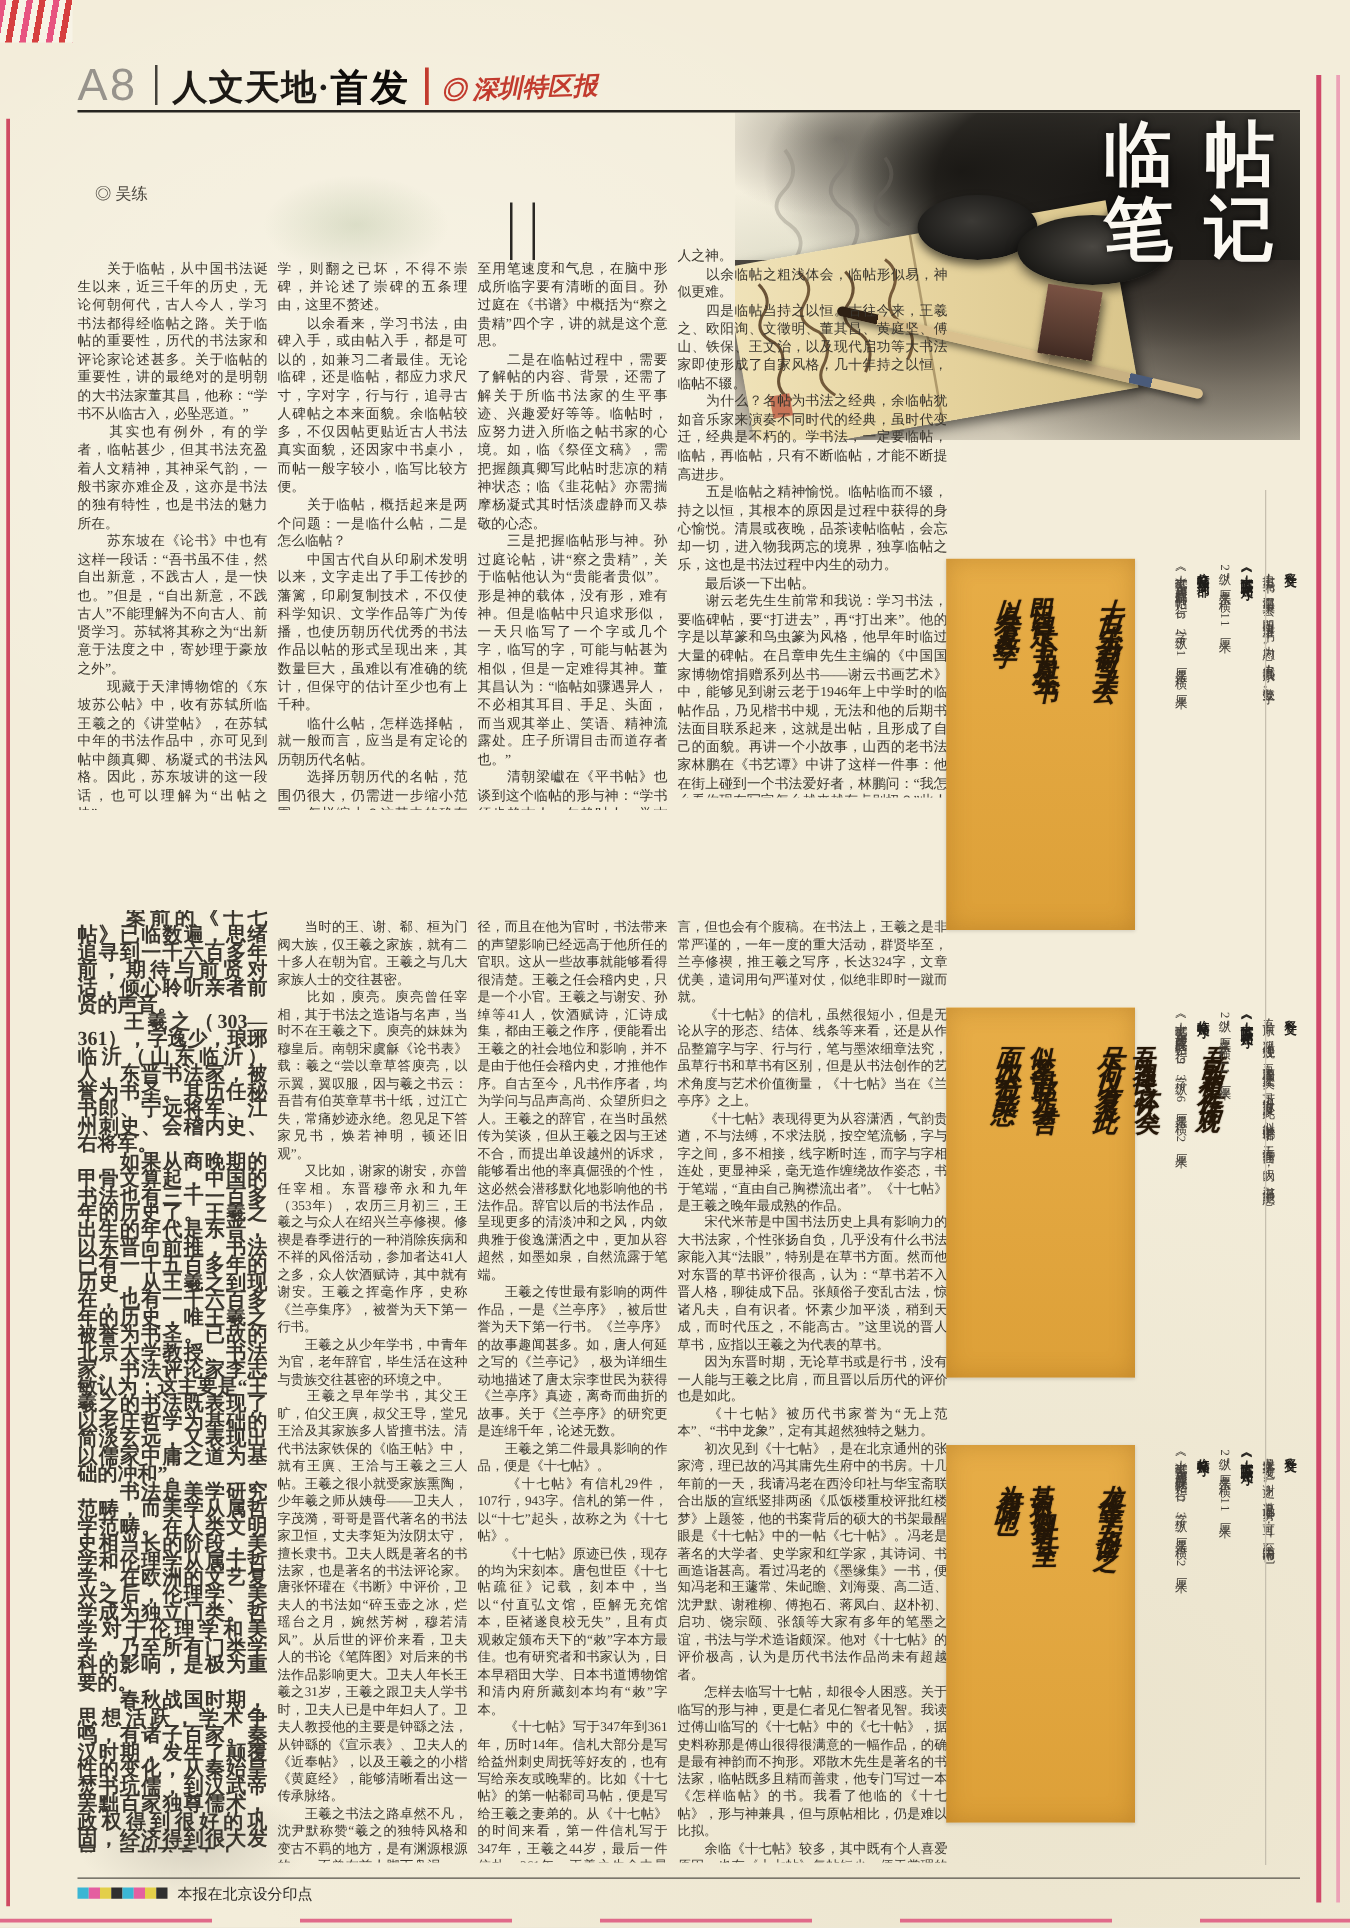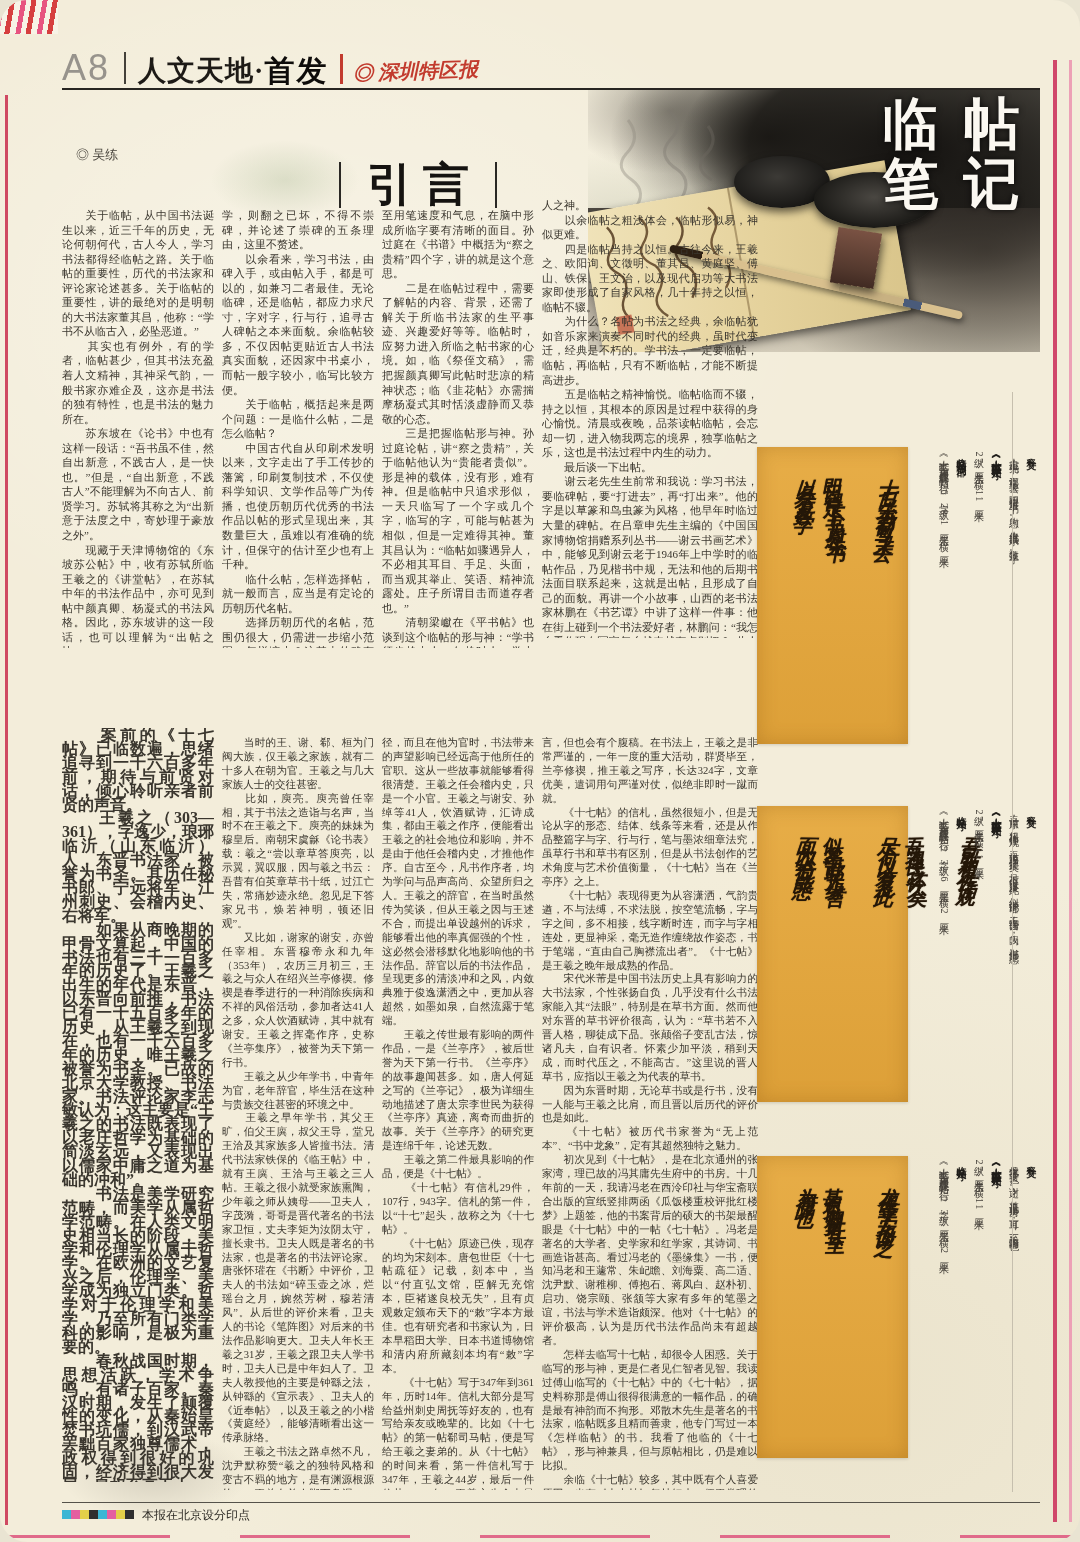--- a/index.html
+++ b/index.html
@@ -1,21 +1,21 @@
 <!DOCTYPE html>
 <html><head>
 <meta charset="utf-8">
 <style>
   html,body{margin:0;padding:0;background:#e9e4d2;}
   .page{position:relative;width:1080px;height:1542px;margin:0 auto;overflow:hidden;
     background:
       radial-gradient(ellipse 700px 500px at 30% 20%, rgba(255,255,252,.35), transparent 70%),
       radial-gradient(ellipse 900px 700px at 80% 90%, rgba(220,210,180,.35), transparent 75%),
       #f3edda;
-    font-family:"Liberation Serif", serif;color:#37332c;border-radius:27px;}
+    font-family:"Liberation Serif", serif;color:#37332c;}
   
   .corner-stripes{position:absolute;left:0;top:0;width:58px;height:34px;
     background:repeating-linear-gradient(100deg,#e75480 0 5px,#f7f3e6 5px 10px,#d63f3f 10px 15px,#f7f3e6 15px 21px);}
   .edge-left{position:absolute;left:5px;top:95px;width:3px;height:1430px;background:#cf4a62;}
   .edge-right-1{position:absolute;left:1053px;top:60px;width:4px;height:1462px;background:#d0486a;}
   .edge-right-2{position:absolute;left:1069px;top:60px;width:3px;height:1462px;background:#eda0b6;}
   .edge-bottom{position:absolute;left:0;top:1535px;width:1080px;height:3px;
     background:repeating-linear-gradient(90deg,#e06a8a 0 170px,transparent 170px 240px);}
   
   .hdr{position:absolute;left:62px;top:38px;right:40px;height:48px;display:flex;align-items:flex-end;}
@@ -150,21 +150,20 @@
       <span>记</span>
     </div>
   </div>
 
   <div class="wash1"></div>
   <div class="wash2"></div>
 
   <div class="byline">◎ 吴练</div>
   <div class="intro-headline">
     <span class="hbar"></span>
-    <span class="htxt">引言</span>
     <span class="hbar"></span>
   </div>
   <div class="txtcol i1">　　关于临帖，从中国书法诞生以来，近三千年的历史，无论何朝何代，古人今人，学习书法都得经临帖之路。关于临帖的重要性，历代的书法家和评论家论述甚多。关于临帖的重要性，讲的最绝对的是明朝的大书法家董其昌，他称：“学书不从临古入，必坠恶道。”
 　　其实也有例外，有的学者，临帖甚少，但其书法充盈着人文精神，其神采气韵，一般书家亦难企及，这亦是书法的独有特性，也是书法的魅力所在。
 　　苏东坡在《论书》中也有这样一段话：“吾书虽不佳，然自出新意，不践古人，是一快也。”但是，“自出新意，不践古人”不能理解为不向古人、前贤学习。苏轼将其称之为“出新意于法度之中，寄妙理于豪放之外”。
 　　现藏于天津博物馆的《东坡苏公帖》中，收有苏轼所临王羲之的《讲堂帖》，在苏轼中年的书法作品中，亦可见到帖中颜真卿、杨凝式的书法风格。因此，苏东坡讲的这一段话，也可以理解为“出帖之快”。
 　　就大多数人而言，不临碑帖，便难入书法之门。关于这一点，其实在社会上，是有共识的。
 　　关键是临什么帖，怎样临帖？谈几点粗浅认识。谈临帖之前，先谈谈关于碑和帖。
 　　清代以来，多有碑帖之争，各执一词。其实，碑和帖各有其长，也各有其短。宋代书法家米芾认为：石刻不可不学，但自书使人刻之，已非己书也，故必须真迹观之，乃得趣。当然，对此清代的思想家、书法家康有为有相反的观点，他认为：晋人之书流传曰帖，其真迹至明犹有存者，故宋元明几朝人为帖学宜也。……今日欲尊帖</div>
   <div class="txtcol i2">学，则翻之已坏，不得不崇碑，并论述了崇碑的五条理由，这里不赘述。

